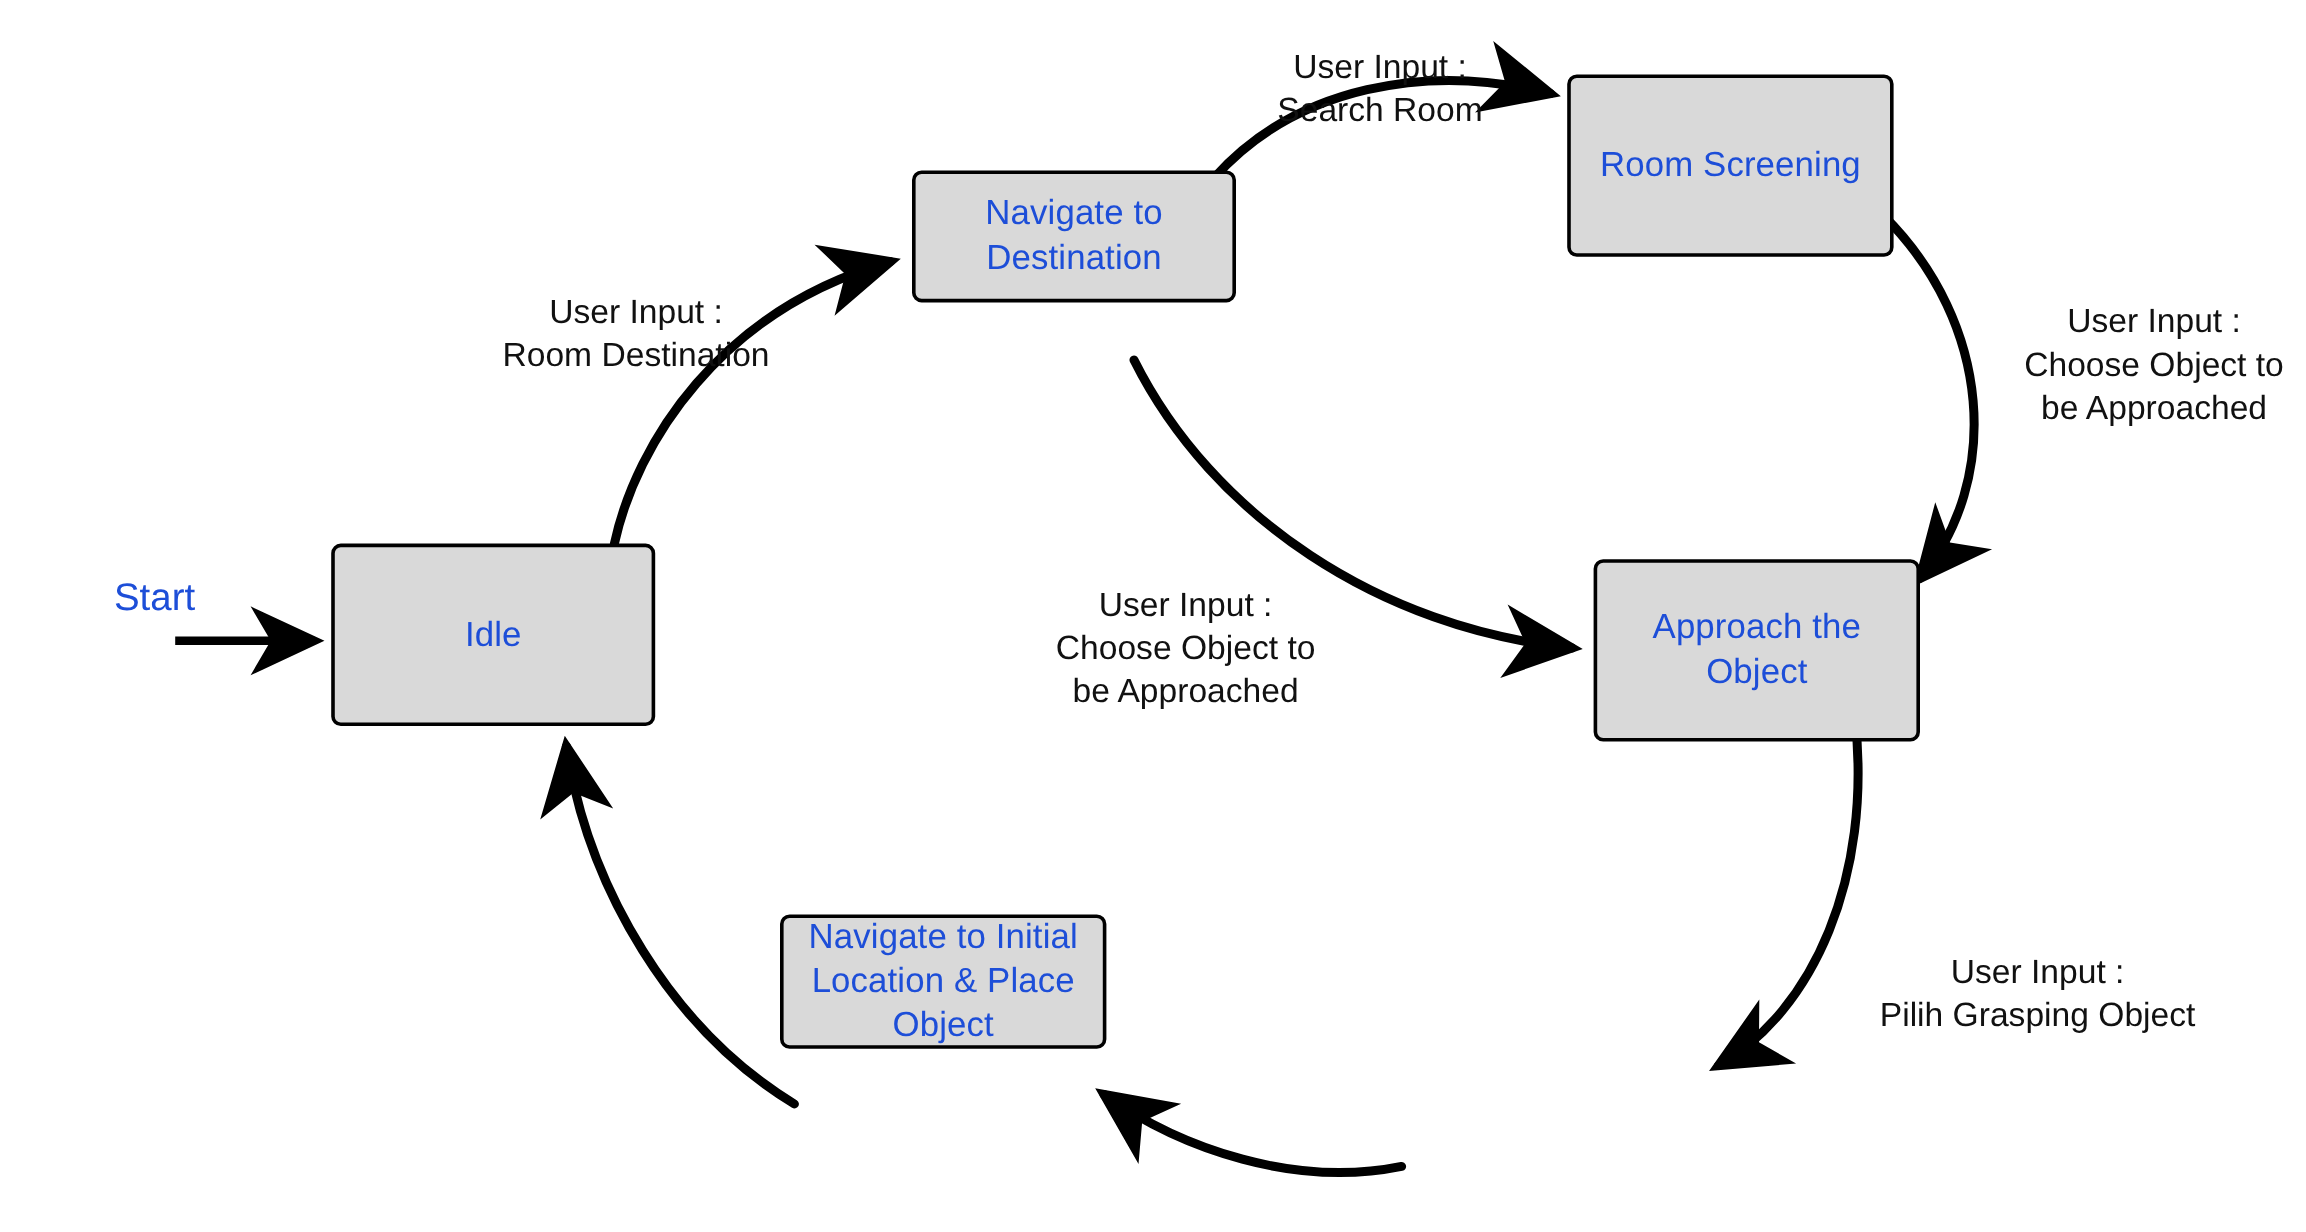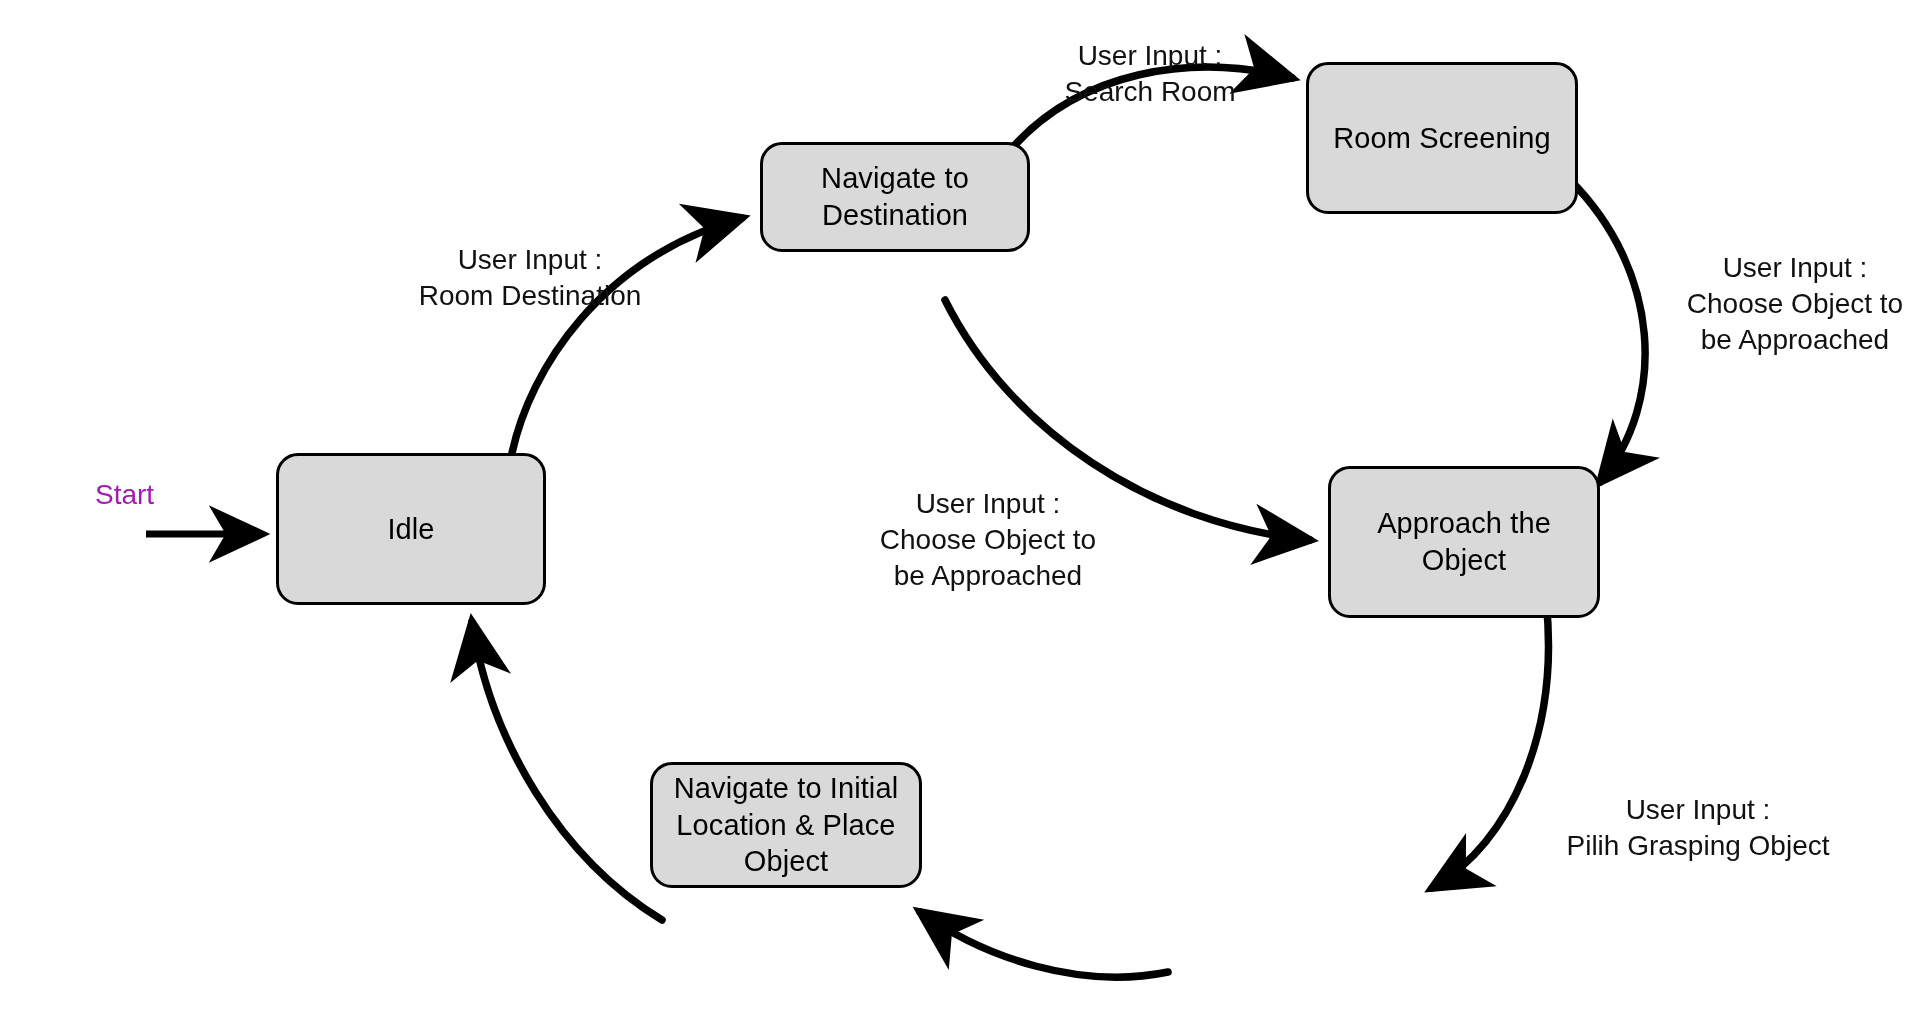--- a/index.html
+++ b/index.html
@@ -22,46 +22,46 @@
     left: 0;
     top: 0;
     width: 1922px;
     height: 1027px;
   }
   .node {
     position: absolute;
     box-sizing: border-box;
     background: #d9d9d9;
     border: 3px solid #000000;
-    border-radius: 22px;
+    border-radius: 8px;
     display: flex;
     align-items: center;
     justify-content: center;
     text-align: center;
-    color: #000000;
+    color: #1d4ed8;
     font-size: 29px;
     line-height: 1.26;
     letter-spacing: 0.1px;
     white-space: pre-line;
     z-index: 2;
   }
   .edge-label {
     position: absolute;
     color: #111111;
     font-size: 28px;
     line-height: 1.28;
     text-align: center;
     white-space: pre-line;
     z-index: 3;
     margin-top: 34px;
   }
   .start-label {
     position: absolute;
-    color: #a21caf;
-    font-size: 28px;
+    color: #1d4ed8;
+    font-size: 32px;
     line-height: 1.2;
     white-space: pre-line;
     z-index: 3;
   }
 </style>
 </head>
 <body>
 
 <div id="canvas">
 
@@ -95,21 +95,21 @@
 
   <div class="node" style="left:760px; top:142px; width:270px; height:110px;">Navigate to
 Destination</div>
 
   <div class="node" style="left:1306px; top:62px; width:272px; height:152px;">Room Screening</div>
 
   <div class="node" style="left:1328px; top:466px; width:272px; height:152px;">Approach the
 Object</div>
 
 
-  <div class="node" style="left:650px; top:762px; width:272px; height:126px;">Navigate to Initial
+  <div class="node" style="left:650px; top:762px; width:272px; height:112px;">Navigate to Initial
 Location &amp; Place
 Object</div>
 
   <div class="edge-label" style="left:380px; top:208px; width:300px;">User Input :
 Room Destination</div>
 
   <div class="edge-label" style="left:1000px; top:4px; width:300px;">User Input :
 Search Room</div>
 
   <div class="edge-label" style="left:1660px; top:216px; width:270px;">User Input :

